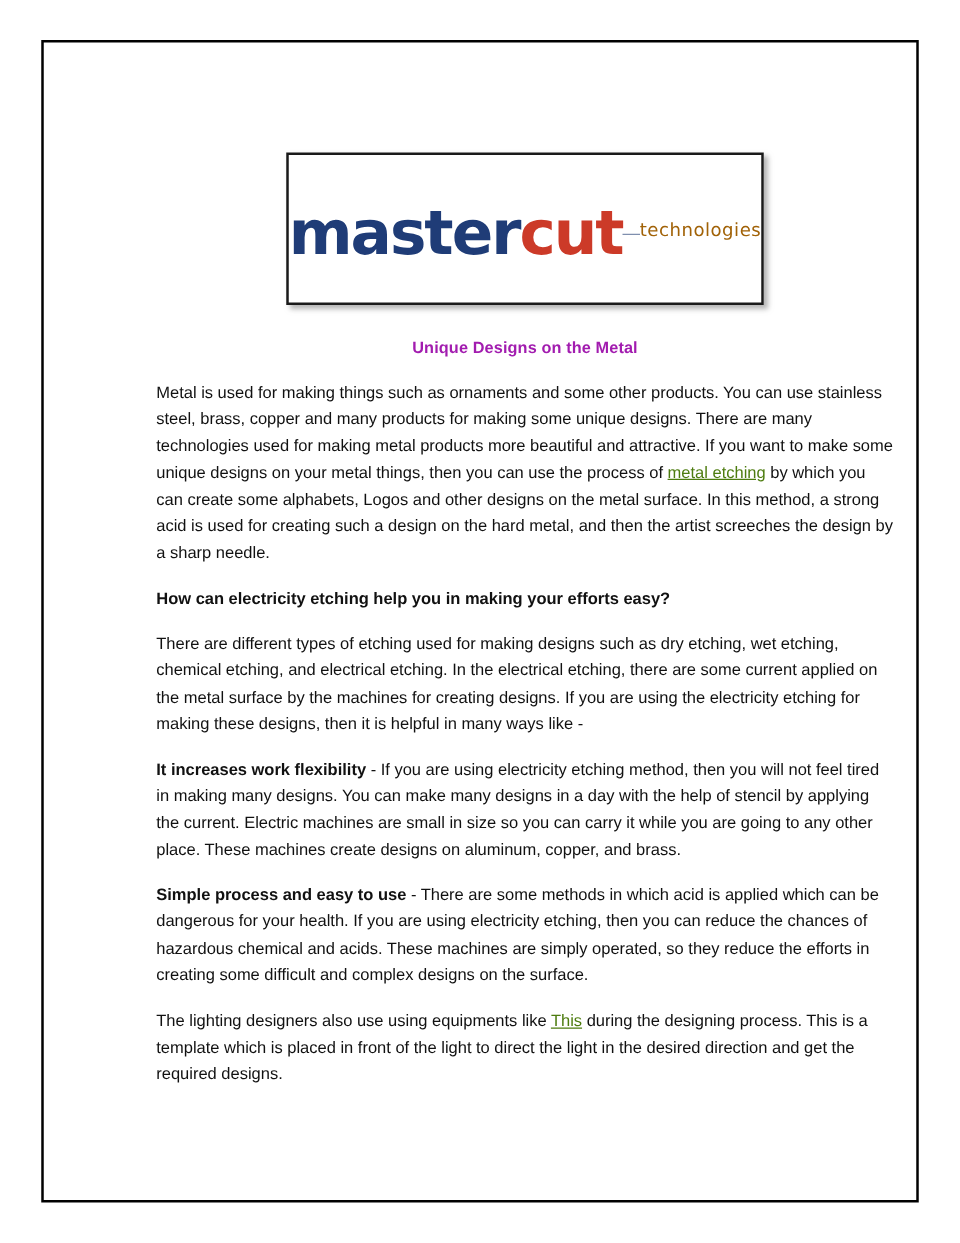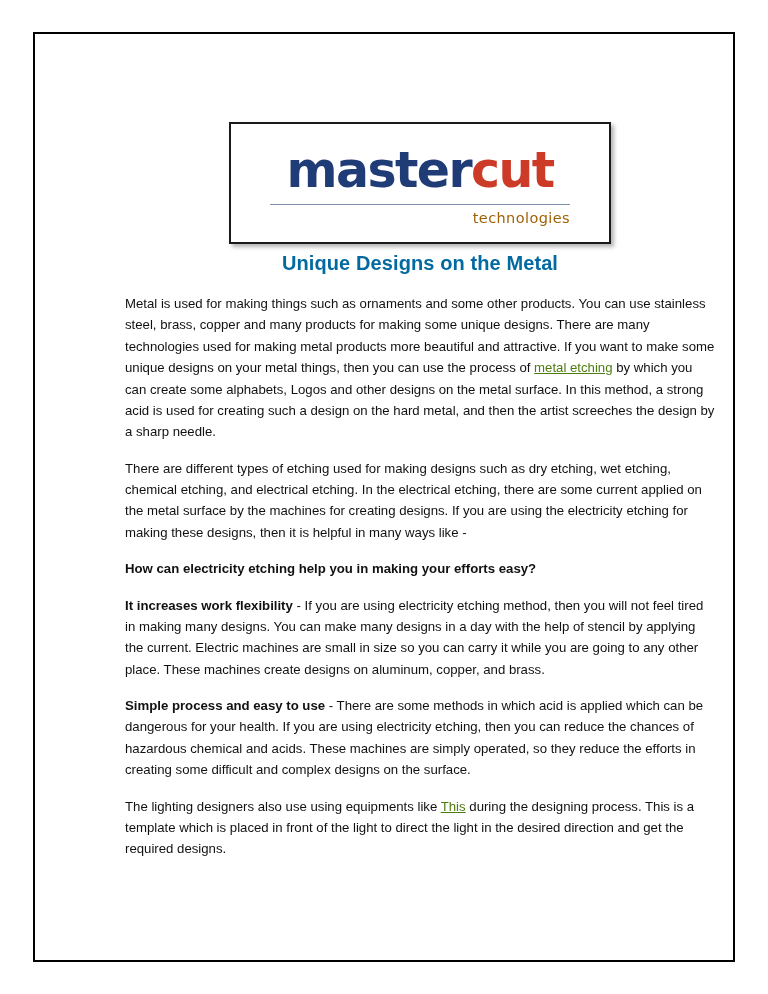--- a/index.html
+++ b/index.html
@@ -43,21 +43,21 @@
   }
   .logo-box {
     width: 382px;
     height: 122px;
     border: 2px solid #1a1a1a;
     background: #ffffff;
     box-shadow: 3px 3px 4px rgba(120,120,120,0.55);
     box-sizing: border-box;
     position: relative;
     display: flex;
-    flex-direction: column;
+    flex-direction: row;
     justify-content: center;
     align-items: center;
     padding-top: 4px;
   }
   .logo-word {
     font-family: "DejaVu Sans", sans-serif;
     font-size: 49px;
     font-weight: bold;
     letter-spacing: -1.6px;
     line-height: 1;
@@ -75,24 +75,24 @@
   .logo-sub {
     width: 300px;
     text-align: right;
     font-family: "DejaVu Sans", sans-serif;
     font-size: 14.5px;
     color: #a16207;
     letter-spacing: 0.4px;
   }
   h1.doc-title {
     text-align: center;
-    font-size: 20px;
+    font-size: 13px;
     font-weight: bold;
-    color: #0369a1;
-    margin: 8px 0 18px 0;
+    color: #a21caf;
+    margin: 26px 0 18px 0;
     letter-spacing: 0.1px;
   }
   p.para {
     font-size: 13.2px;
     line-height: 1.62;
     color: #111111;
     margin: 0 0 15px 0;
     text-align: left;
   }
   p.para.heading {
@@ -116,23 +116,23 @@
           <div class="logo-word"><span class="m1">master</span><span class="m2">cut</span></div>
           <div class="logo-rule"></div>
           <div class="logo-sub">technologies</div>
         </div>
       </div>
 
       <h1 class="doc-title">Unique Designs on the Metal</h1>
 
       <p class="para"><span>Metal is used for making things such as ornaments and some other products. You can use stainless steel, brass, copper and many products for making some unique designs. There are many technologies used for making metal products more beautiful and attractive. If you want to make some unique designs on your metal things, then you can use the process of </span><a class="link" href="#">metal etching</a><span> by which you can create some alphabets, Logos and other designs on the metal surface. In this method, a strong acid is used for creating such a design on the hard metal, and then the artist screeches the design by a sharp needle.</span></p>
 
+      <p class="para heading">How can electricity etching help you in making your efforts easy?</p>
+
       <p class="para">There are different types of etching used for making designs such as dry etching, wet etching, chemical etching, and electrical etching. In the electrical etching, there are some current applied on the metal surface by the machines for creating designs. If you are using the electricity etching for making these designs, then it is helpful in many ways like -</p>
-
-      <p class="para heading">How can electricity etching help you in making your efforts easy?</p>
 
       <p class="para"><span class="b">It increases work flexibility</span><span> - If you are using electricity etching method, then you will not feel tired in making many designs. You can make many designs in a day with the help of stencil by applying the current. Electric machines are small in size so you can carry it while you are going to any other place. These machines create designs on aluminum, copper, and brass.</span></p>
 
       <p class="para"><span class="b">Simple process and easy to use</span><span> - There are some methods in which acid is applied which can be dangerous for your health. If you are using electricity etching, then you can reduce the chances of hazardous chemical and acids.  These machines are simply operated, so they reduce the efforts in creating some difficult and complex designs on the surface.</span></p>
 
       <p class="para"><span>The lighting designers also use using equipments like </span><a class="link" href="#">This</a><span> during the designing process. This is a template which is placed in front of the light to direct the light in the desired direction and get the required designs.</span></p>
 
     </div>
   </div>
 </div>

